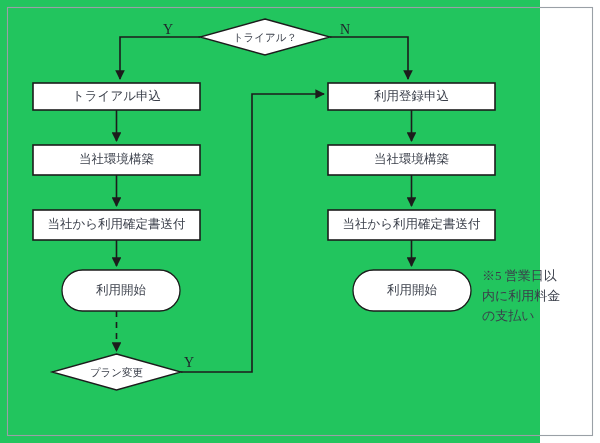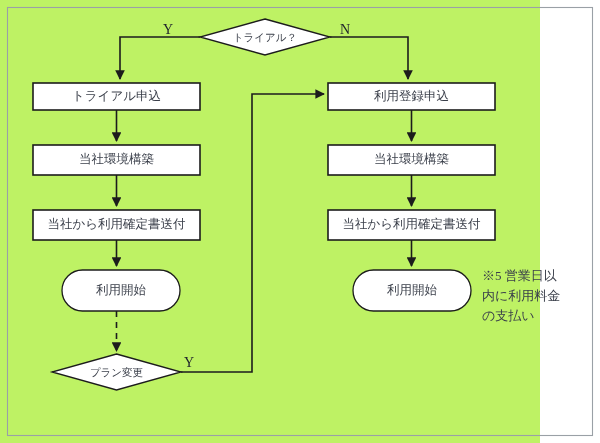--- a/index.html
+++ b/index.html
@@ -10,21 +10,21 @@
   body {
     width: 600px;
     height: 443px;
     font-family: "Liberation Serif", "DejaVu Serif", serif;
     overflow: hidden;
   }
   #canvas {
     position: relative;
     width: 540px;
     height: 443px;
-    background: #bef264;
+    background: #22c55e;
   }
   svg.flow {
     position: absolute;
     left: 0;
     top: 0;
     width: 600px;
     height: 443px;
   }
   .node-text {
     font-family: "Liberation Serif", "DejaVu Serif", serif;

